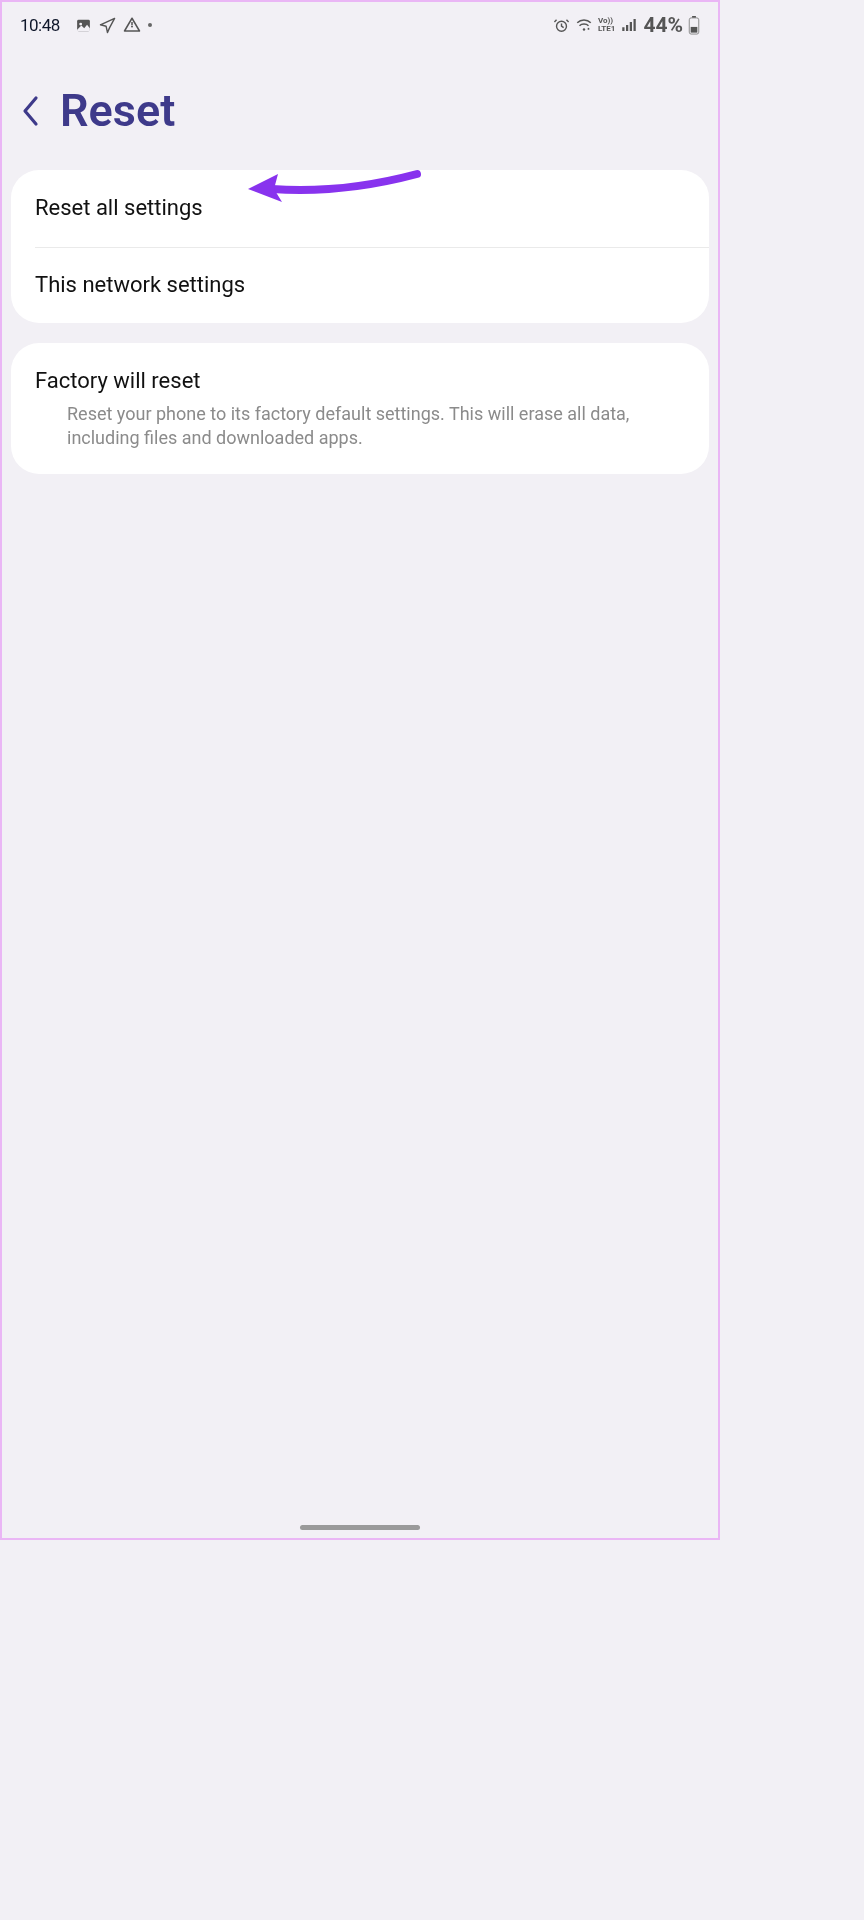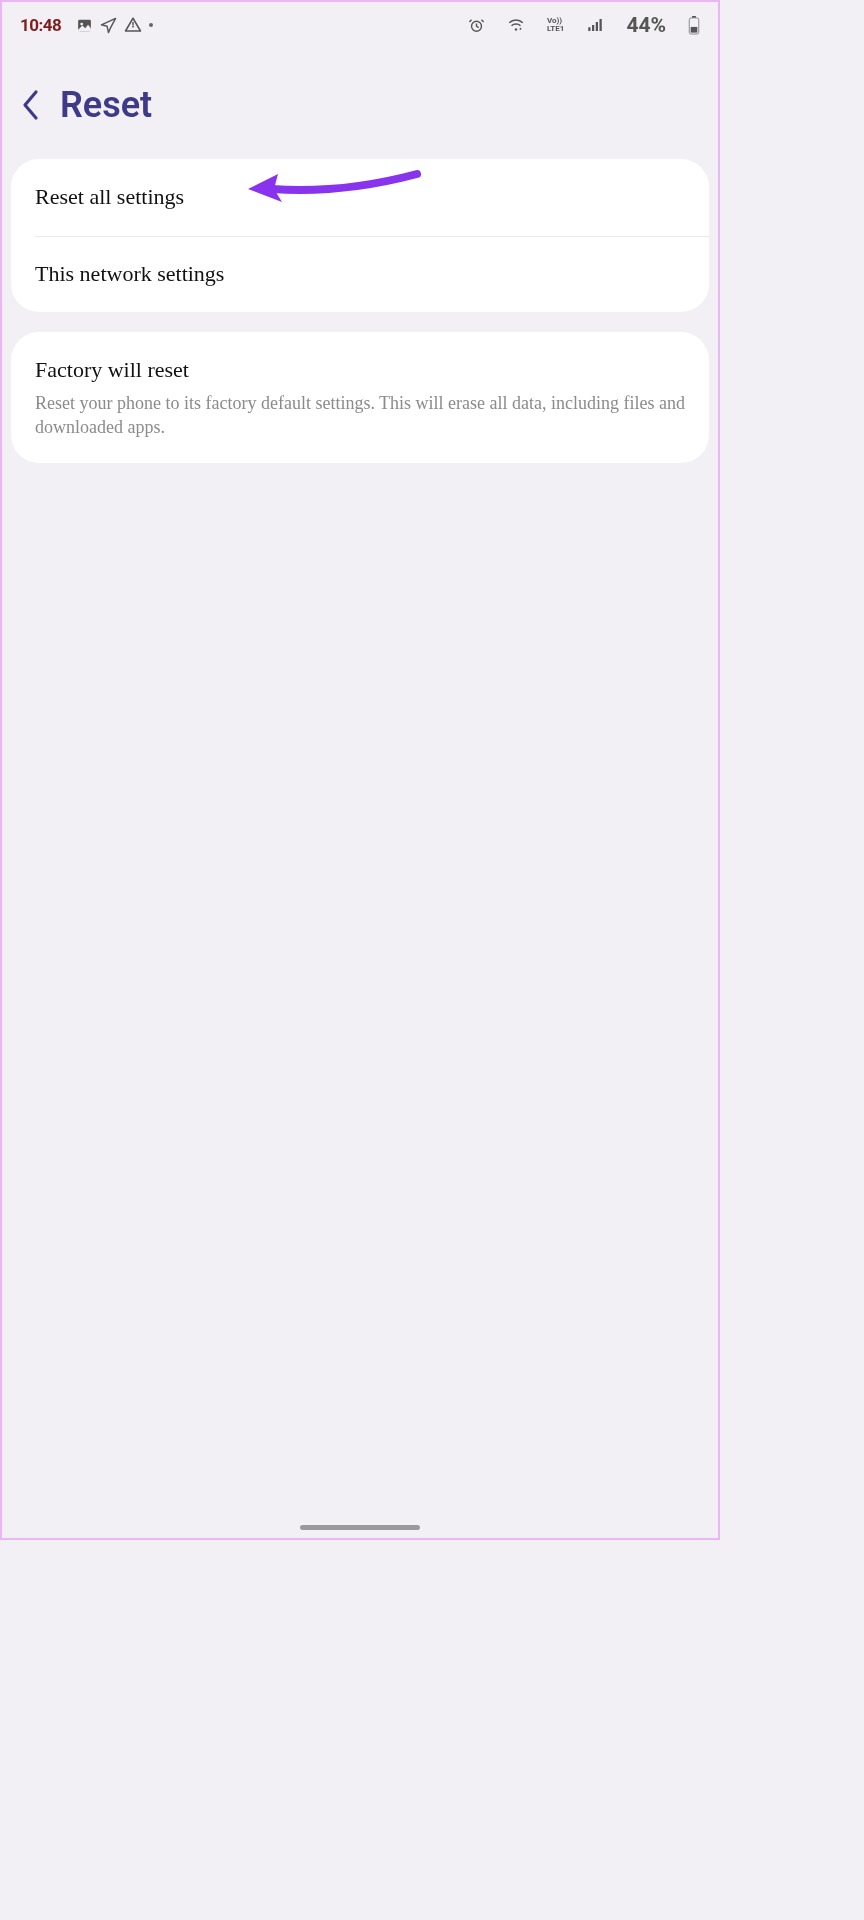--- a/index.html
+++ b/index.html
@@ -30,26 +30,26 @@
       font-weight: 500;
     }
     .status-left {
       display: flex;
       align-items: center;
       gap: 7px;
     }
     .status-right {
       display: flex;
       align-items: center;
-      gap: 22px;
+      gap: 5px;
     }
     .clock {
-      font-weight: 700;
+      font-weight: 400;
       margin-right: 8px;
-      color: #7f1d1d;
+      color: #0f172a;
       letter-spacing: -0.5px;
     }
     .icon-pic,
     .icon-plane,
     .icon-tri,
     .icon-dot,
     .icon-alarm,
     .icon-wifi,
     .icon-volte,
     .icon-signal,
@@ -70,31 +70,30 @@
       display: flex;
       align-items: center;
       padding: 40px 18px 24px 18px;
       gap: 18px;
     }
     .back-btn svg {
       display: block;
     }
     .title {
       color: #3e3a8a;
-      font-size: 36px;
+      font-size: 45px;
       font-weight: 600;
     }
 
     
     .card {
       background: #fff;
       border-radius: 28px;
       margin: 9px 9px 20px 9px;
       overflow: hidden;
-      font-family: Liberation Serif, serif;
     }
     .list-item {
       padding: 24px 24px;
       font-size: 22px;
       color: #111;
       line-height: 1.3;
       position: relative;
     }
     .list-item + .list-item::before {
       content: "";
@@ -110,20 +109,21 @@
       color: #111;
       font-weight: 400;
     }
     .list-item .desc {
       display: block;
       color: #8b8b8b;
       font-size: 18px;
       line-height: 1.35;
       margin-top: 6px;
       font-weight: 400;
+      margin-left: 32px;
     }
 
     
     .annot-arrow {
       position: absolute;
       left: 240px;
       top: 162px;
       pointer-events: none;
     }
 

